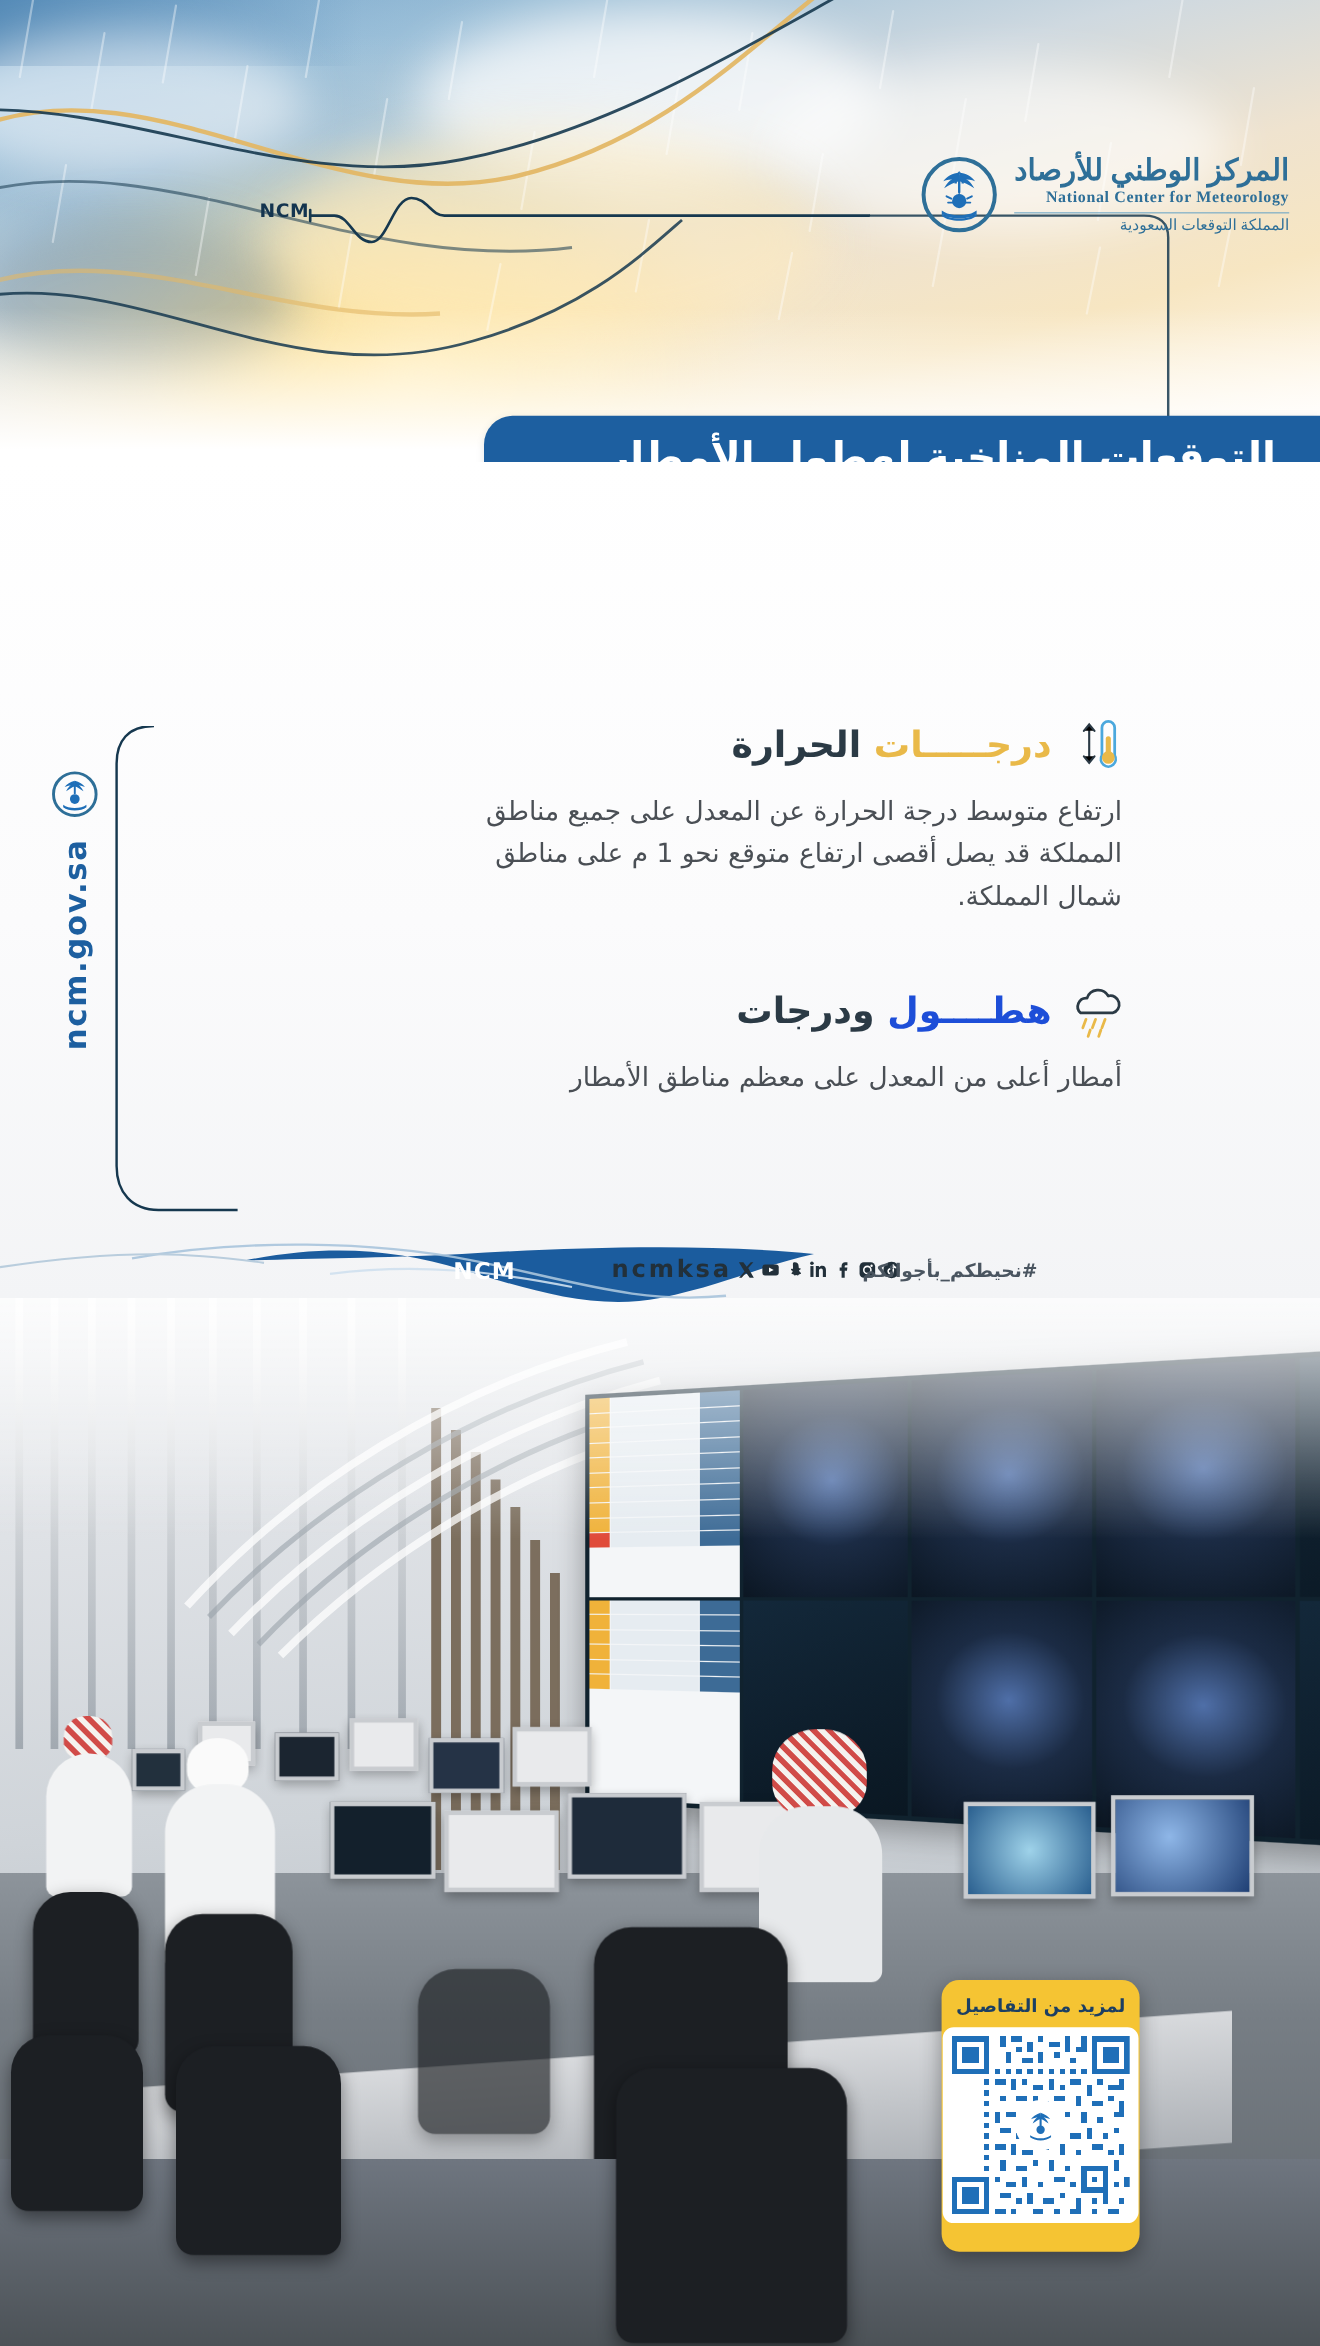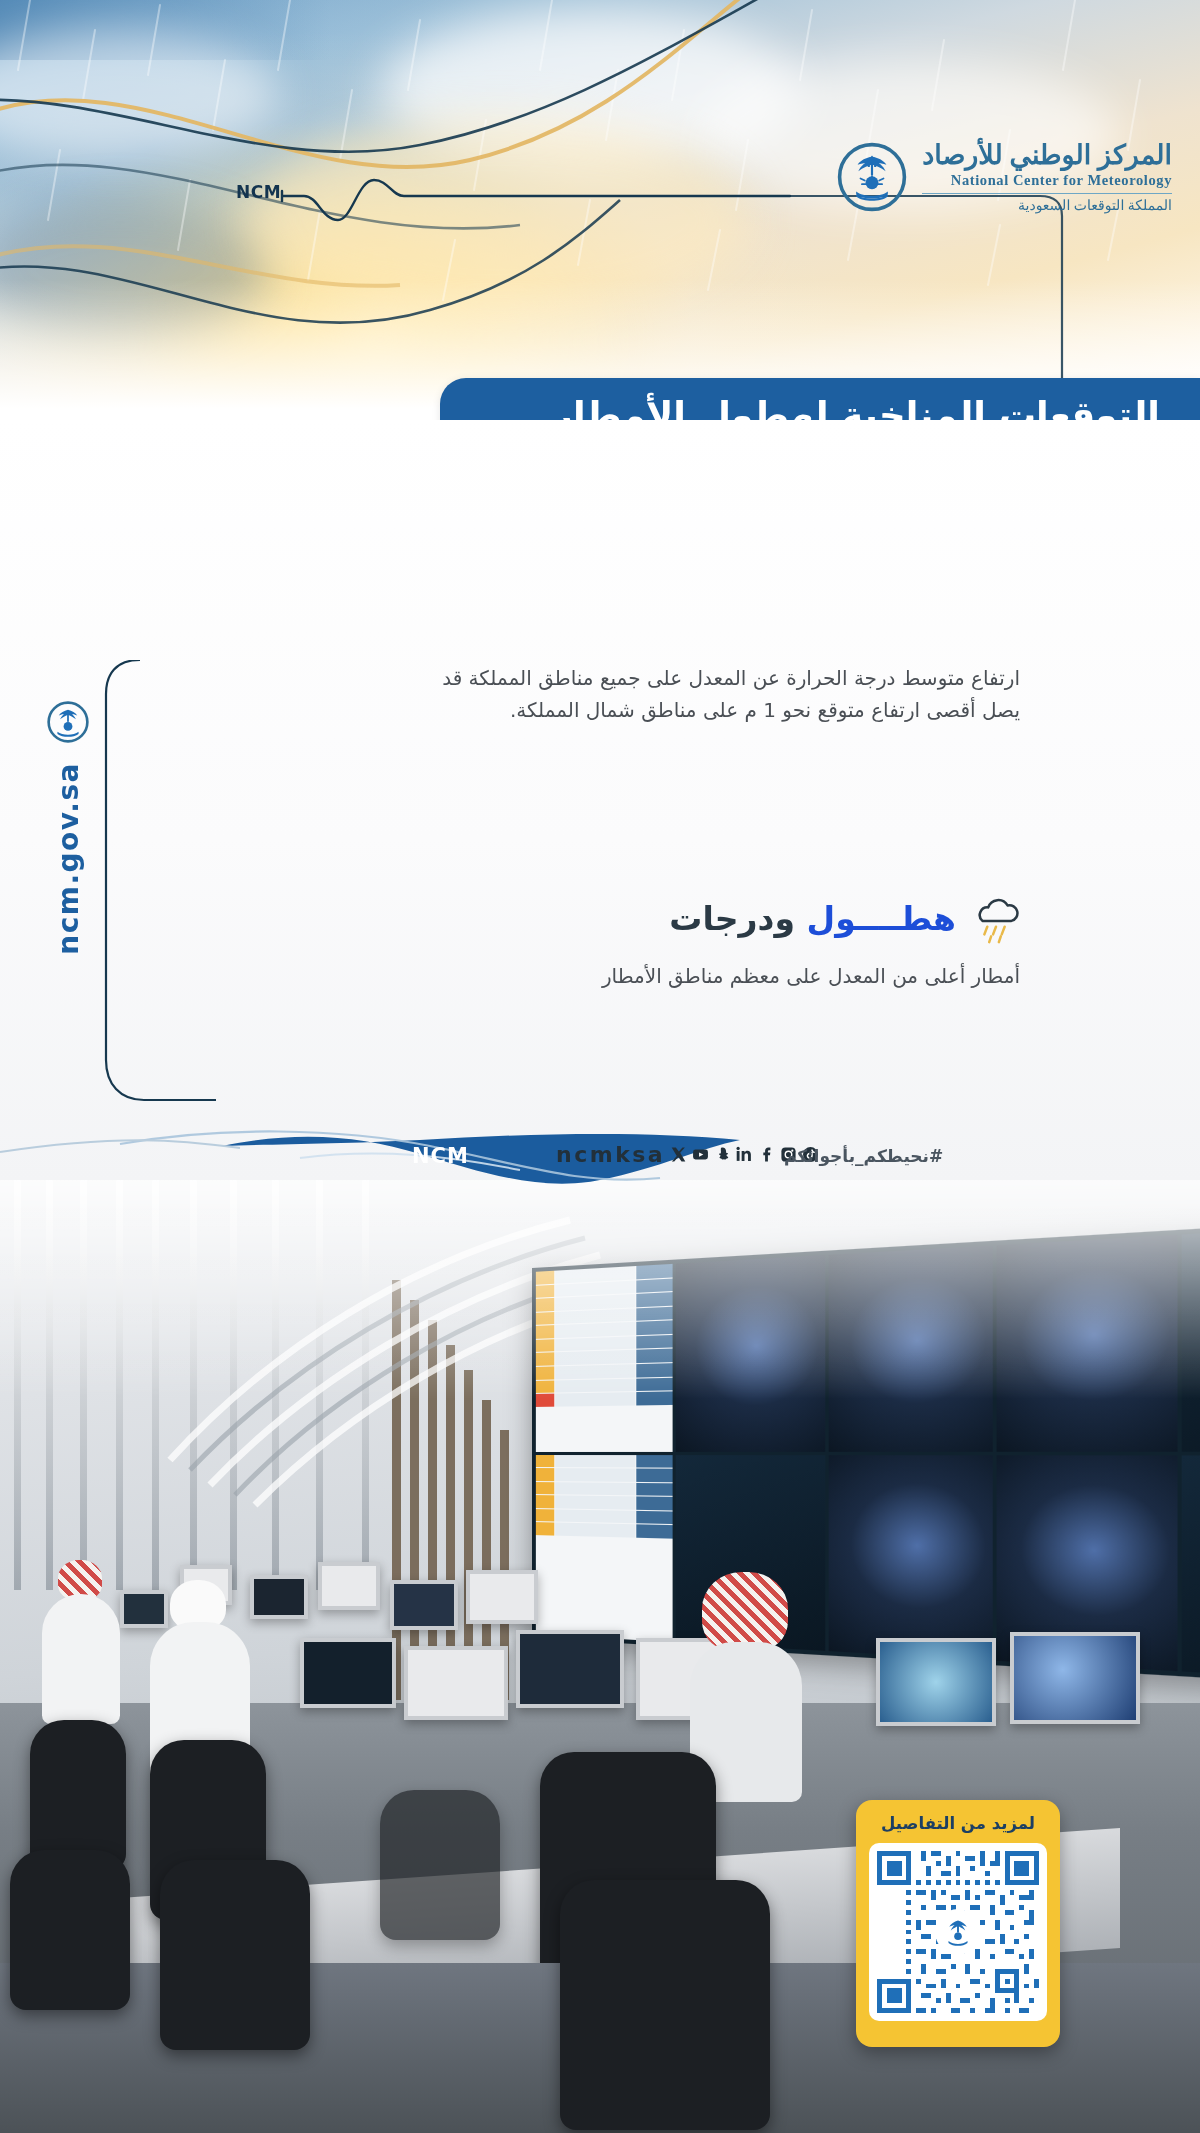--- a/index.html
+++ b/index.html
@@ -123,21 +123,21 @@
   .sec-head{
     display:flex; align-items:center; justify-content:flex-start;
     gap:14px; direction:rtl;
   }
   .sec-head .icon{ width:50px; height:56px; flex:0 0 auto; }
   .sec-title{ font-size:33px; font-weight:bold; white-space:nowrap; }
   .sec-title .accent-gold{ color:#e9b949; }
   .sec-title .accent-blue{ color:#1d4ed8; }
   .sec-title .dark{ color:#2b3a45; }
   .sec-body{
-    font-size:20px; line-height:1.62; color:#4a4f55;
+    font-size:24px; line-height:1.62; color:#4a4f55;
     text-align:right; margin-top:14px;
   }
 
   #sec-temp{ right:180px; top:648px; width:600px; }
   #sec-rain{ right:180px; top:890px; width:600px; }
 
   
   .footer-band{
     position:absolute; left:0; top:1100px; width:1200px; height:120px; z-index:5;
   }
@@ -217,21 +217,21 @@
     opacity:.75;
   }
   .floor{
     position:absolute; left:0; bottom:0; width:1200px; height:170px;
     background:linear-gradient(180deg,#6f7680,#4c5257);
   }
 
   
   .qr-panel{
     position:absolute; left:856px; top:1800px; z-index:9;
-    width:204px;
+    width:180px;
     background:#f5c433;
     border-radius:16px;
     padding:12px 0 26px 0;
     box-shadow:0 6px 18px rgba(0,0,0,.35);
     text-align:center;
   }
   .qr-label{
     font-size:16.5px; font-weight:bold; color:#1c3f63; direction:rtl;
     padding:2px 0 10px 0;
   }
@@ -362,20 +362,38 @@
         <path d="M50 24 C58 30 65 37 68 44 C61 39 55 35 50 34 Z"></path>
         <rect x="48" y="30" width="4" height="20" rx="1.5"></rect>
         <circle cx="50" cy="60" r="10"></circle>
         <path d="M26 72 C37 81 63 81 74 72 L74 77 C63 86 37 86 26 77 Z"></path>
       </g>
     </svg>
     <div class="side-url-text">ncm.gov.sa</div>
   </div>
 
   <div class="section" id="sec-temp">
+    <div class="sec-head">
+      <svg class="icon" viewBox="0 0 50 58">
+        <g stroke="#4ba8dd" stroke-width="2.6" fill="none" stroke-linecap="round">
+          <path d="M32 14 L32 40 A7 7 0 1 0 44 40 L44 14 A6 6 0 0 0 32 14 Z"></path>
+        </g>
+        <circle cx="38" cy="42" r="6" fill="#e9b949"></circle>
+        <rect x="35.6" y="22" width="4.8" height="18" rx="2.4" fill="#e9b949"></rect>
+        <g stroke="#2b3a45" stroke-width="2" stroke-linecap="round">
+          <line x1="20" y1="12" x2="20" y2="46"></line>
+          <path d="M15 17 L20 11 L25 17"></path>
+          <path d="M15 41 L20 47 L25 41"></path>
+        </g>
+      </svg>
+      <div class="sec-title">
+        <span class="accent-gold">درجـــــات</span>
+        <span class="dark">الحرارة</span>
+      </div>
+    </div>
     <div class="sec-body">ارتفاع متوسط درجة الحرارة عن المعدل على جميع مناطق المملكة قد يصل أقصى ارتفاع متوقع نحو 1 م على مناطق شمال المملكة.</div>
   </div>
 
   <div class="section" id="sec-rain">
     <div class="sec-head">
       <svg class="icon" viewBox="0 0 50 58">
         <path d="M12 32 A8 8 0 0 1 18 18 A11 11 0 0 1 38 16 A8 8 0 0 1 42 32 Z" fill="none" stroke="#2b3a45" stroke-width="2.6" stroke-linejoin="round"></path>
         <g stroke="#e9b949" stroke-width="2.6" stroke-linecap="round">
           <line x1="17" y1="38" x2="14" y2="46"></line>
           <line x1="26" y1="38" x2="23" y2="46"></line>

